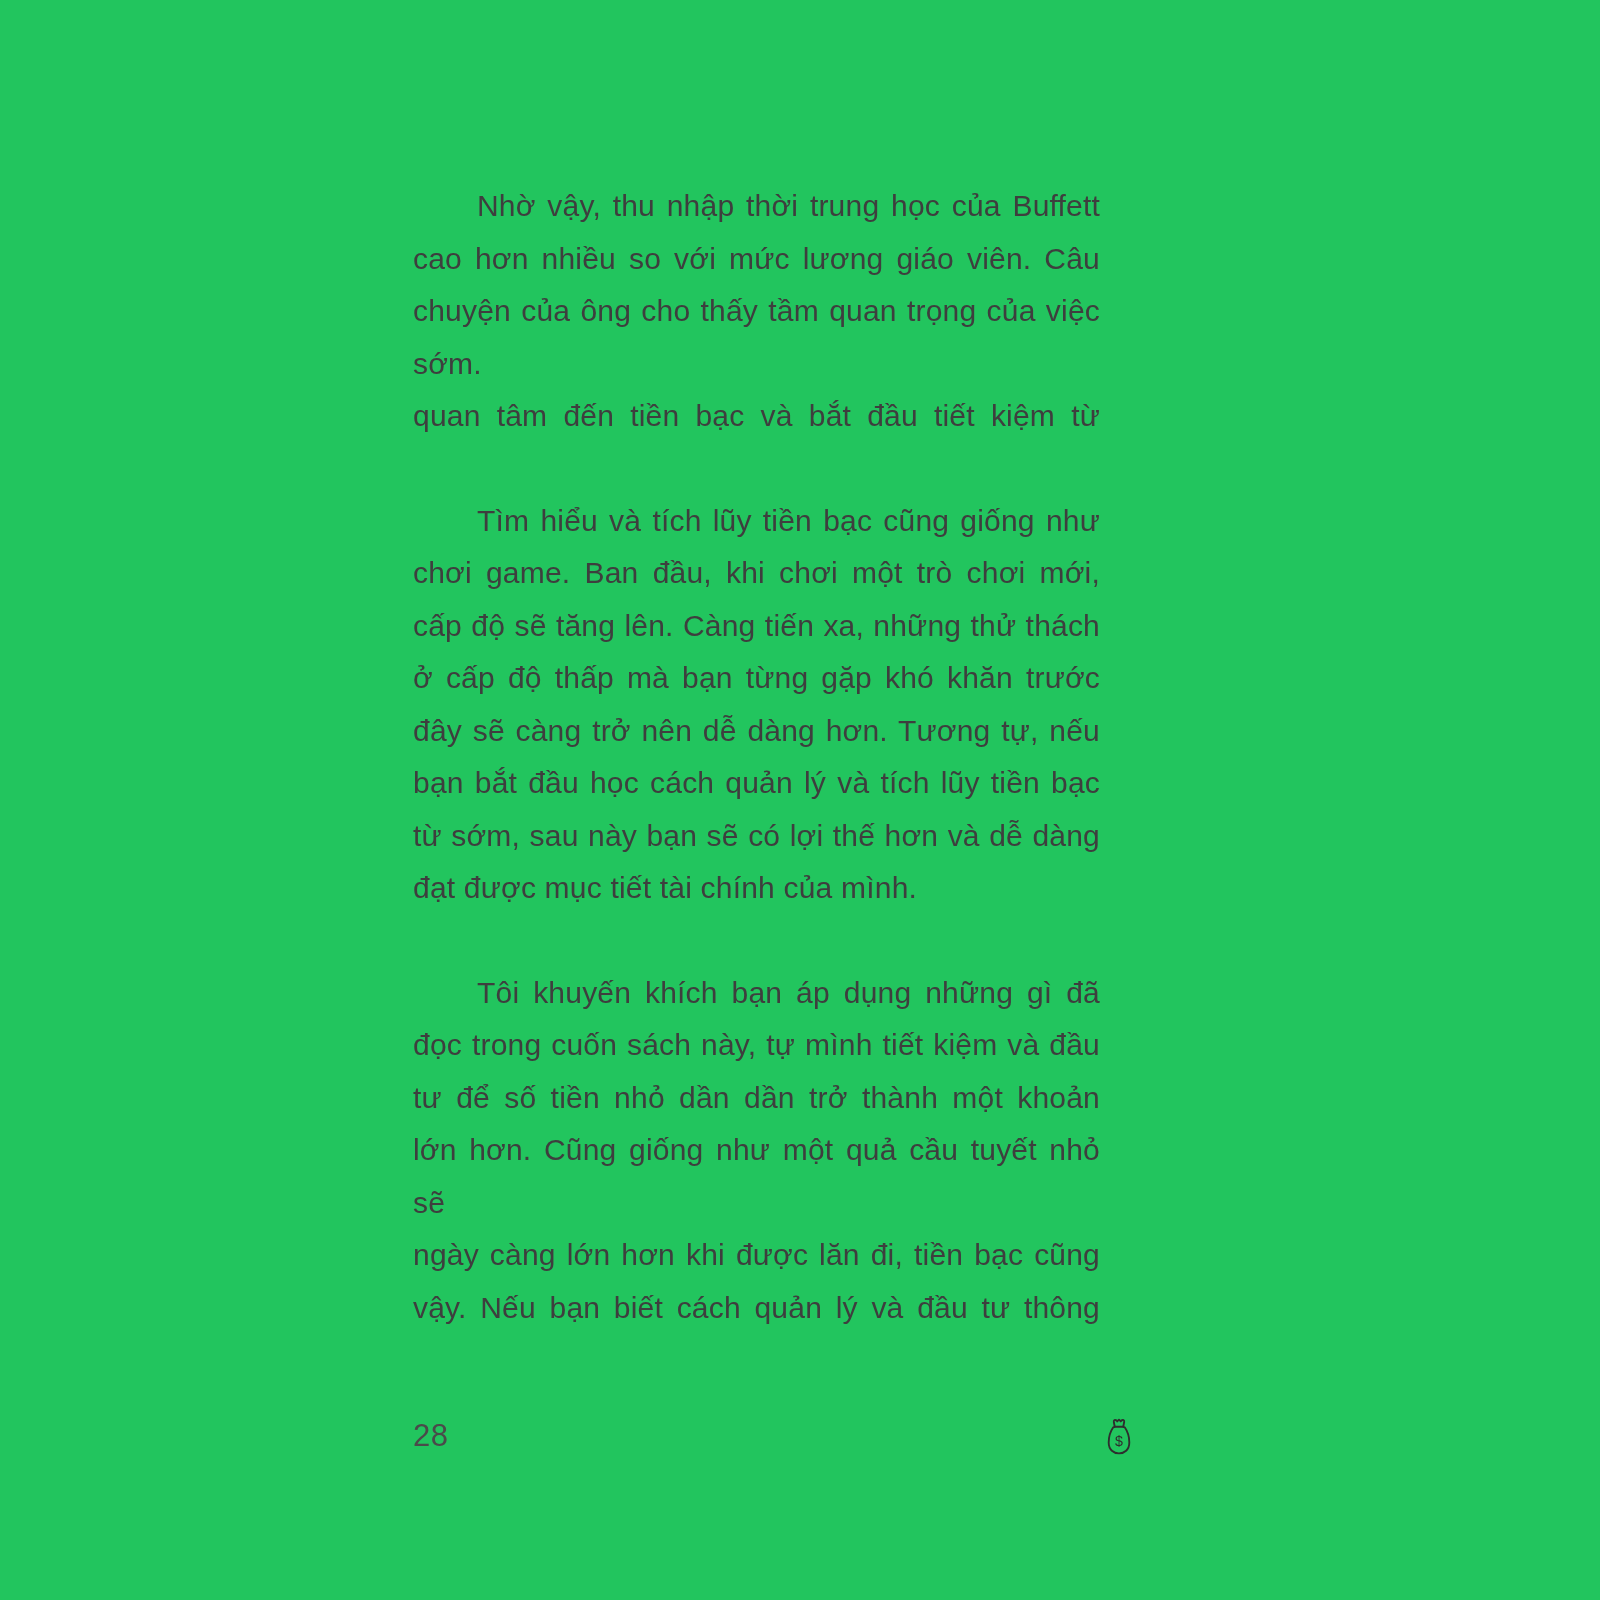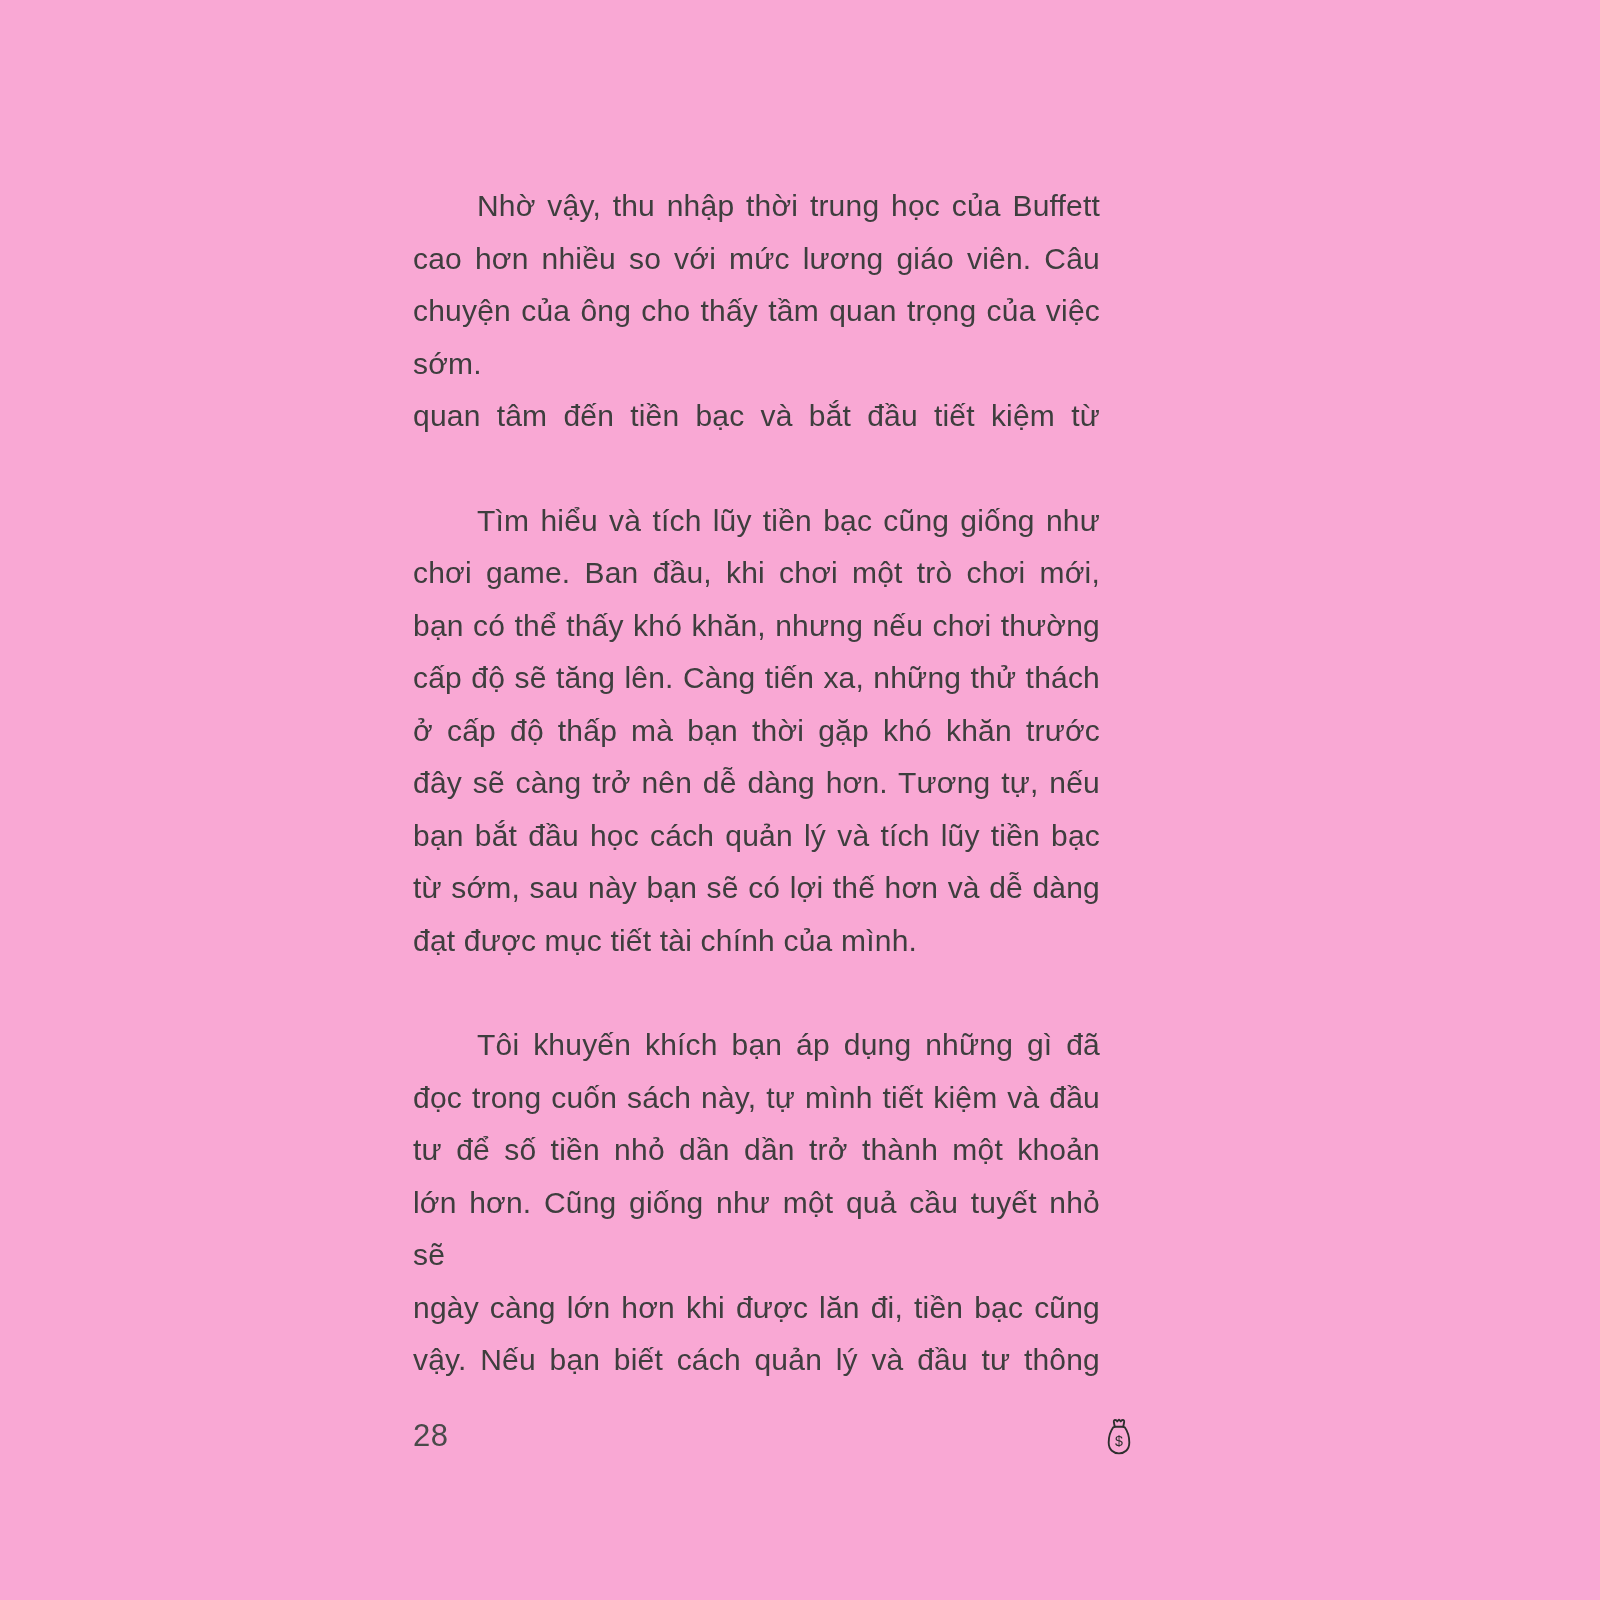--- a/index.html
+++ b/index.html
@@ -4,21 +4,21 @@
 <style>
   html, body {
     margin: 0;
     padding: 0;
     background: #ffffff;
   }
   .page {
     position: relative;
     width: 1600px;
     height: 1600px;
-    background: #f9a8d4;
+    background: #22c55e;
     font-family: "Liberation Sans", "DejaVu Sans", sans-serif;
     color: #3e3e3e;
     overflow: hidden;
   }
   .body-text {
     position: absolute;
     left: 413px;
     top: 180px;
     width: 687px;
   }
@@ -70,23 +70,22 @@
   <div class="paragraph">
         <div class="line just indent">Nhờ vậy, thu nhập thời trung học của Buffett</div>
         <div class="line just">cao hơn nhiều so với mức lương giáo viên. Câu</div>
         <div class="line just">chuyện của ông cho thấy tầm quan trọng của việc</div>
         <div class="line">sớm.</div>
         <div class="line just">quan tâm đến tiền bạc và bắt đầu tiết kiệm từ</div>
       </div>
       <div class="paragraph">
         <div class="line just indent">Tìm hiểu và tích lũy tiền bạc cũng giống như</div>
         <div class="line just">chơi game. Ban đầu, khi chơi một trò chơi mới,</div>
-        <div class="line just">bạn có thể thấy khó khăn, nhưng nếu chơi thường</div>
         <div class="line just">cấp độ sẽ tăng lên. Càng tiến xa, những thử thách</div>
-        <div class="line just">ở cấp độ thấp mà bạn thời gặp khó khăn trước</div>
+        <div class="line just">ở cấp độ thấp mà bạn từng gặp khó khăn trước</div>
         <div class="line just">đây sẽ càng trở nên dễ dàng hơn. Tương tự, nếu</div>
         <div class="line just">bạn bắt đầu học cách quản lý và tích lũy tiền bạc</div>
         <div class="line just">từ sớm, sau này bạn sẽ có lợi thế hơn và dễ dàng</div>
         <div class="line">đạt được mục tiết tài chính của mình.</div>
       </div>
       <div class="paragraph">
         <div class="line just indent">Tôi khuyến khích bạn áp dụng những gì đã</div>
         <div class="line just">đọc trong cuốn sách này, tự mình tiết kiệm và đầu</div>
         <div class="line just">tư để số tiền nhỏ dần dần trở thành một khoản</div>
         <div class="line just">lớn hơn. Cũng giống như một quả cầu tuyết nhỏ sẽ</div>

